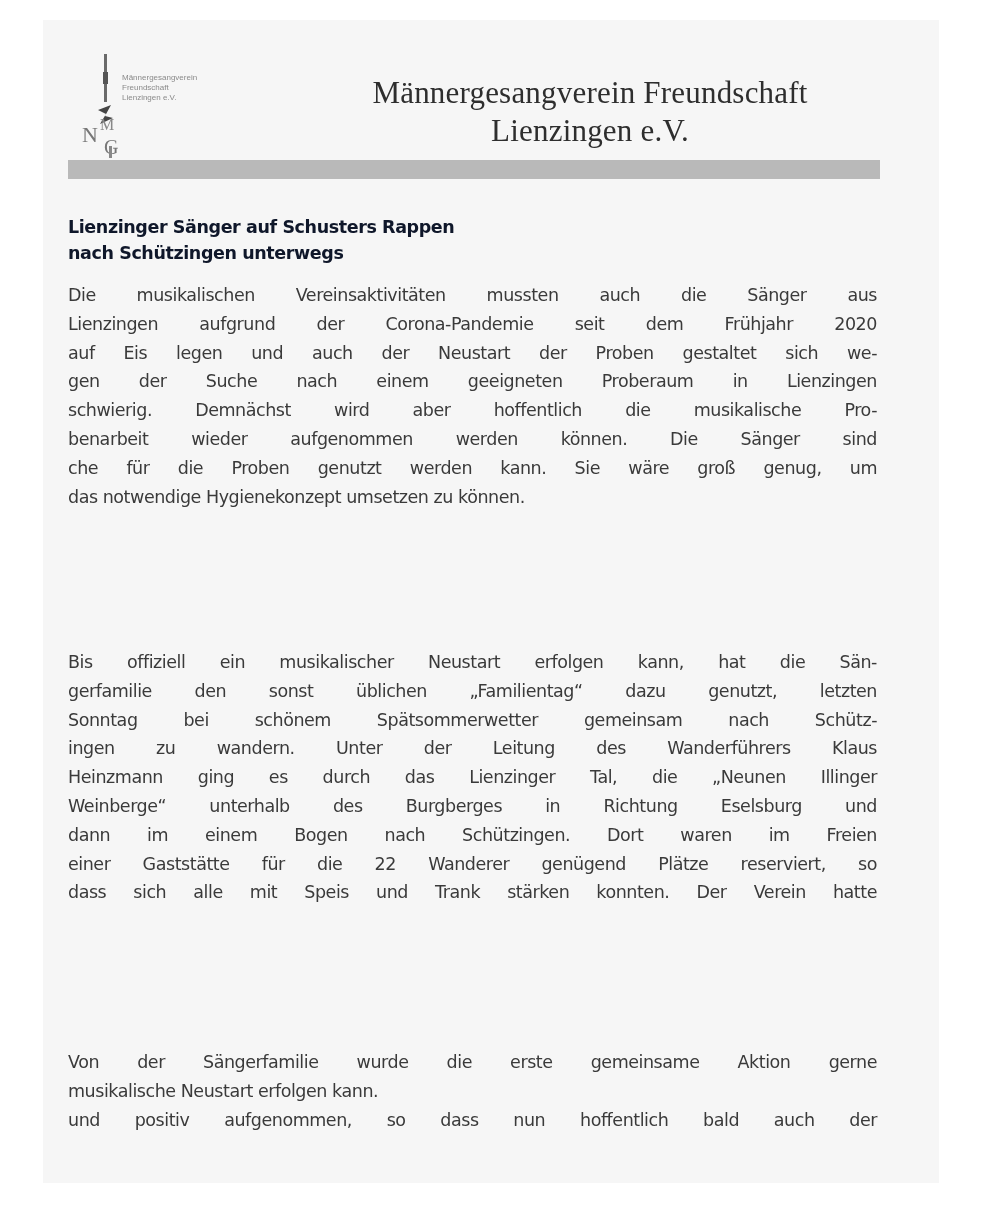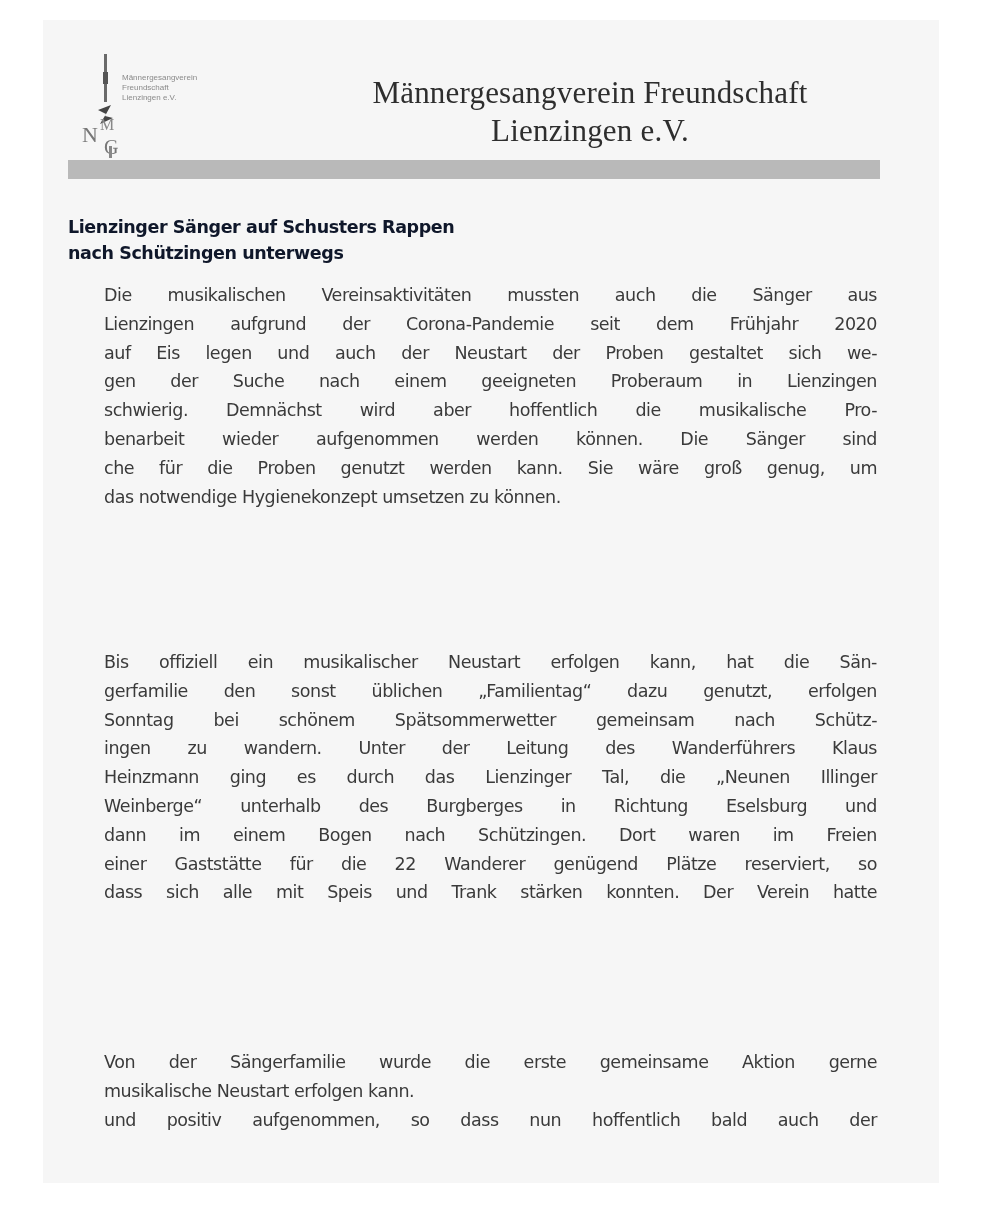--- a/index.html
+++ b/index.html
@@ -31,21 +31,21 @@
       position: absolute; left: 68px; top: 214px; width: 820px;
       font-family: "DejaVu Sans", sans-serif; font-weight: bold;
       font-size: 17.5px; line-height: 26px; color: #0f172a;
       letter-spacing: -0.4px;
     }
     .para {
       position: absolute; left: 68px; width: 809px;
       font-family: "DejaVu Sans", sans-serif; font-size: 17.5px;
       line-height: 28.8px; color: #3a3a3a; letter-spacing: -0.45px;
     }
-    .para .ln { display: block; text-align: justify; text-align-last: justify; white-space: nowrap; height: 28.8px; margin-left: 36px; }
+    .para .ln { display: block; text-align: justify; text-align-last: justify; white-space: nowrap; height: 28.8px; }
     .para .ln.last { text-align-last: left; }
     #p1 { top: 281px; }
     #p2 { top: 648px; }
     #p3 { top: 1048px; }
   </style>
 </head>
 <body>
 
 <div class="panel"></div>
 
@@ -82,21 +82,21 @@
   <span class="ln">auf Eis legen und auch der Neustart der Proben gestaltet sich we-</span>
   <span class="ln">gen der Suche nach einem geeigneten Proberaum in Lienzingen</span>
   <span class="ln">schwierig. Demnächst wird aber hoffentlich die musikalische Pro-</span>
   <span class="ln">benarbeit wieder aufgenommen werden können. Die Sänger sind</span>
   <span class="ln">che für die Proben genutzt werden kann. Sie wäre groß genug, um</span>
   <span class="ln last">das notwendige Hygienekonzept umsetzen zu können.</span>
 </div>
 
 <div class="para" id="p2">
   <span class="ln">Bis offiziell ein musikalischer Neustart erfolgen kann, hat die Sän-</span>
-  <span class="ln">gerfamilie den sonst üblichen „Familientag“ dazu genutzt, erfolgen</span>
+  <span class="ln">gerfamilie den sonst üblichen „Familientag“ dazu genutzt, letzten</span>
   <span class="ln">Sonntag bei schönem Spätsommerwetter gemeinsam nach Schütz-</span>
   <span class="ln">ingen zu wandern. Unter der Leitung des Wanderführers Klaus</span>
   <span class="ln">Heinzmann ging es durch das Lienzinger Tal, die „Neunen Illinger</span>
   <span class="ln">Weinberge“ unterhalb des Burgberges in Richtung Eselsburg und</span>
   <span class="ln">dann im einem Bogen nach Schützingen. Dort waren im Freien</span>
   <span class="ln">einer Gaststätte für die 22 Wanderer genügend Plätze reserviert, so</span>
   <span class="ln">dass sich alle mit Speis und Trank stärken konnten. Der Verein hatte</span>
 </div>
 
 <div class="para" id="p3">

